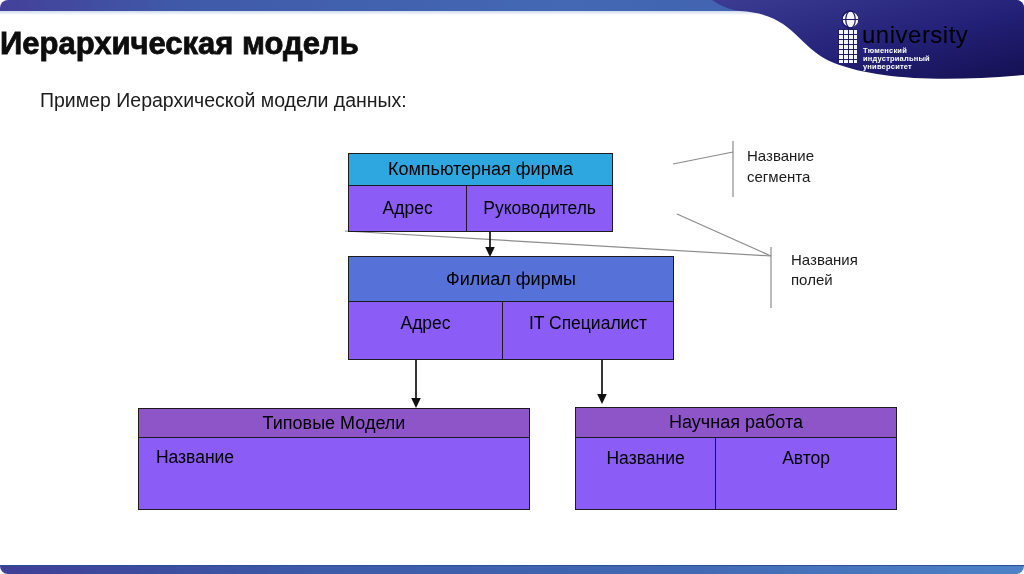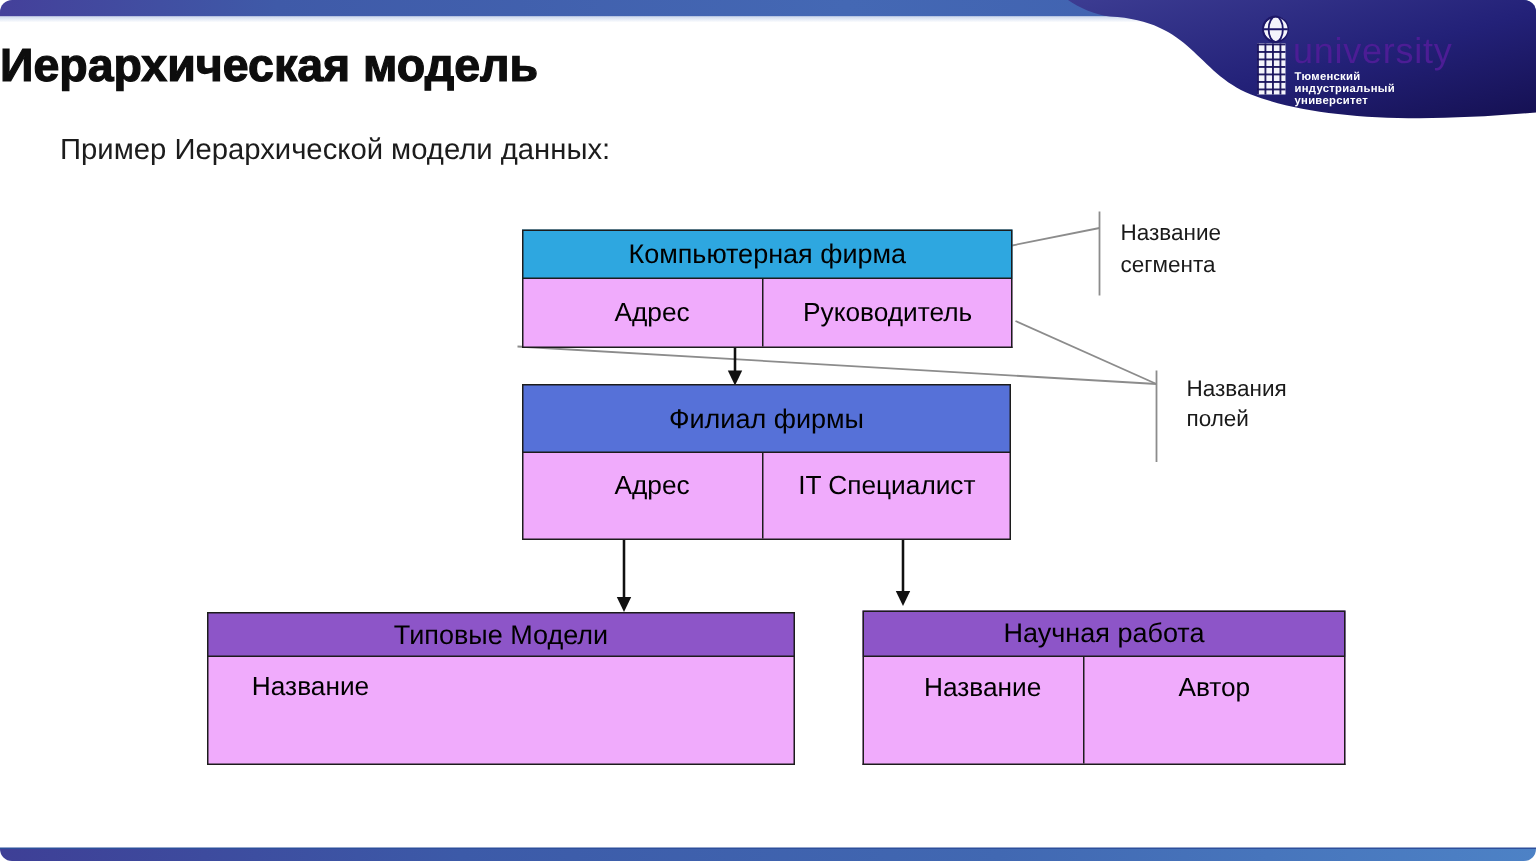--- a/index.html
+++ b/index.html
@@ -10,44 +10,44 @@
   .top-bar{position:absolute;left:0;top:0;width:100%;height:11px;
     background:linear-gradient(90deg,#44409a 0%,#3f5aa8 18%,#4468b4 55%,#3d5cac 100%);}
   .top-bar-fade{position:absolute;left:0;top:11px;width:100%;height:4px;
     background:linear-gradient(#cdd9ee,rgba(255,255,255,0));}
   .bottom-bar{position:absolute;left:0;bottom:0;width:100%;height:8px;
     border-top:1.5px solid #2d4f9b;
     background:linear-gradient(90deg,#3e3f96 0%,#3c5aa8 30%,#4168b2 65%,#4d82c6 100%);}
 
   
   .blob-svg{position:absolute;left:0;top:0;width:1024px;height:574px;pointer-events:none;}
-  .logo-text{position:absolute;left:862px;top:21px;color:#4c1d95;font-size:24px;font-weight:400;letter-spacing:.5px;}
+  .logo-text{position:absolute;left:862px;top:21px;color:#000000;font-size:24px;font-weight:400;letter-spacing:.5px;}
   .logo-sub{position:absolute;left:863px;top:47px;color:#fff;font-size:7.5px;line-height:8px;font-weight:700;letter-spacing:.2px;}
   .logo-stem{position:absolute;left:838px;top:29px;width:19px;height:34px;background-color:#f4f4fb;
     background-image:linear-gradient(rgba(24,18,92,.95) 1px,transparent 1px),
                      linear-gradient(90deg,rgba(24,18,92,.95) 1px,transparent 1px);
     background-size:5px 5px;}
   .globe{position:absolute;left:841px;top:10px;width:19px;height:19px;}
 
   
   .title{position:absolute;left:0;top:26px;width:700px;text-align:left;
     font-size:31px;font-weight:700;color:#0d0d0d;letter-spacing:0;
     -webkit-text-stroke:.8px #0d0d0d;}
   .subtitle{position:absolute;left:40px;top:89px;font-size:19.5px;color:#1c1c1c;}
 
   
   .dtable{position:absolute;box-sizing:border-box;}
   .dtable .hdr{box-sizing:border-box;border:1.6px solid #1c1c1c;display:flex;
     align-items:center;justify-content:center;font-size:18px;color:#000;}
-  .dtable .row{box-sizing:border-box;display:flex;border:1.6px solid #1c1c1c;border-top:none;background:#f0abfc;padding-left:12px;}
+  .dtable .row{box-sizing:border-box;display:flex;border:1.6px solid #1c1c1c;border-top:none;background:#8b5cf6;}
   .dtable .cell{box-sizing:border-box;display:flex;justify-content:center;text-align:center;
     font-size:17.5px;color:#000;padding:0 16px;}
   .dtable .cell + .cell{border-left:1.6px solid #1c1c1c;}
 
-  .t-firm{left:348px;top:153px;width:327px;}
+  .t-firm{left:348px;top:153px;width:265px;}
   .t-firm .hdr{height:33px;background:#2ea7e0;}
   .t-firm .row{height:46px;}
   .t-firm .cell{align-items:center;}
   .t-firm .c0{width:154px;} .t-firm .c1{width:173px;}
 
   .t-branch{left:348px;top:256px;width:326px;}
   .t-branch .hdr{height:46px;background:#5671d8;}
   .t-branch .row{height:58px;}
   .t-branch .cell{align-items:flex-start;padding-top:11px;}
   .t-branch .c0{width:154px;} .t-branch .c1{width:172px;}

